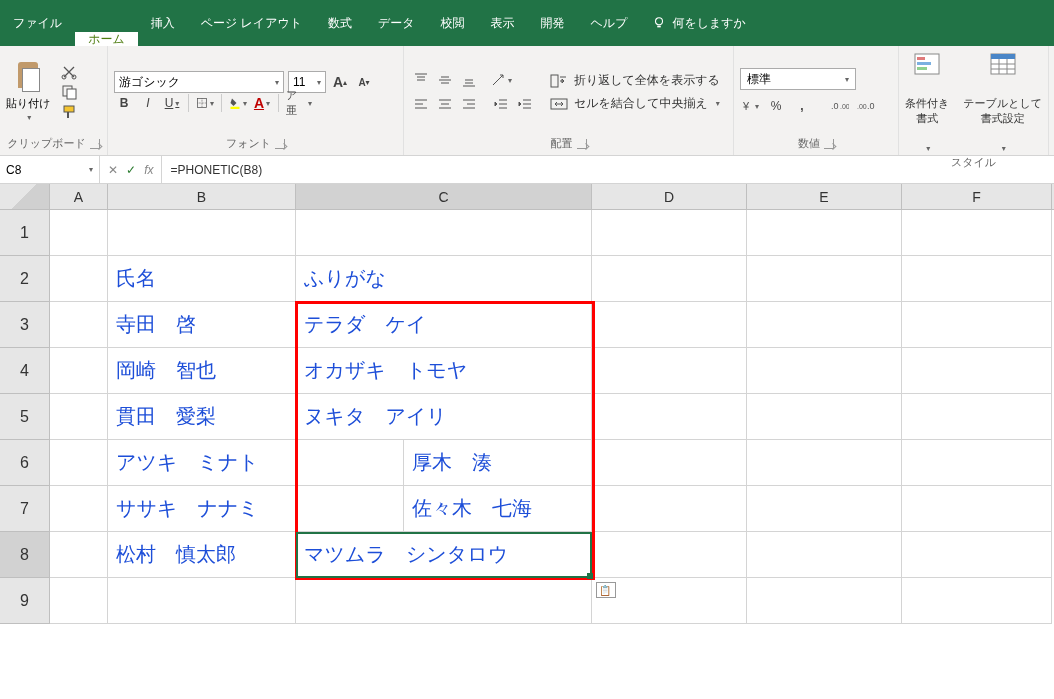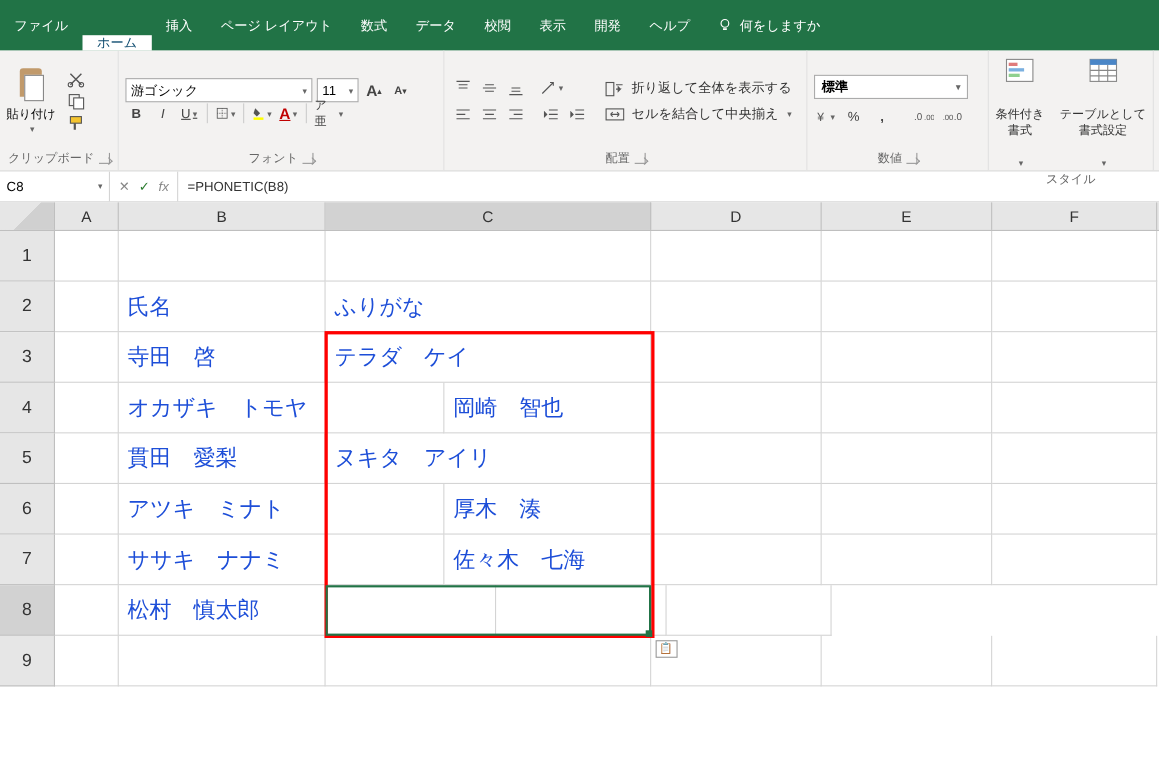--- a/index.html
+++ b/index.html
@@ -1,21 +1,21 @@
 <!DOCTYPE html>
 <html><head>
 <meta charset="utf-8">
 <style>
 * { box-sizing: border-box; margin: 0; padding: 0; }
 body { font-family: "Yu Gothic", "Meiryo", sans-serif; font-size: 12px; background: #fff; width: 1054px; height: 699px; overflow: hidden; }
 
 
 .tabbar { background: #217346; height: 46px; display: flex; align-items: stretch; color: #fff; }
 .tab { padding: 0 13px; display: flex; align-items: center; font-size: 12px; cursor: pointer; }
-.tab.active { background: #fff; color: #0c4a6e; margin-top: 32px; }
+.tab.active { background: #fff; color: #4d7c0f; margin-top: 32px; }
 .tellme { display: flex; align-items: center; padding: 0 12px; gap: 6px; }
 .lightbulb { width: 14px; height: 14px; }
 
 
 .ribbon { height: 110px; border-bottom: 1px solid #d4d4d4; display: flex; background: #f3f2f1; }
 .group { border-right: 1px solid #e1e1e1; padding: 4px 6px 2px; display: flex; flex-direction: column; justify-content: space-between; }
 .group-label { text-align: center; font-size: 11px; color: #666; padding: 2px 0; display:flex; align-items:center; justify-content:center; gap:4px;}
 .group-body { flex: 1; display: flex; align-items: center; gap: 6px; }
 .dialoglauncher { width:10px; height:10px; border:1px solid #999; border-top:none; border-left:none; position:relative; display:inline-block;}
 .dialoglauncher::after{content:""; position:absolute; right:-1px; bottom:-1px; width:4px; height:4px; border-right:1px solid #999; border-bottom:1px solid #999; transform:rotate(-45deg) translate(1px,1px);}
@@ -41,21 +41,21 @@
 
 
 .align-grid { display:flex; flex-direction:column; gap:4px;}
 .align-row { display:flex; gap:2px;}
 .align-btn { width:22px; height:20px; display:flex; align-items:center; justify-content:center; cursor:pointer;}
 .wrap-merge { display:flex; flex-direction:column; gap:6px; padding-left:8px; font-size:12px; color:#333;}
 .wm-item { display:flex; align-items:center; gap:6px; cursor:pointer;}
 
 
 .num-col{ display:flex; flex-direction:column; gap:6px;}
-.num-select{ width:140px; height:22px; border:1px solid #ababab; background:#fff; padding:0 6px; display:flex; align-items:center; justify-content:space-between;font-weight:bold;}
+.num-select{ width:116px; height:22px; border:1px solid #ababab; background:#fff; padding:0 6px; display:flex; align-items:center; justify-content:space-between;}
 .num-row{ display:flex; gap:6px; align-items:center;}
 
 
 .style-col{ display:flex; flex-direction:column; align-items:center; gap:18px; font-size:11px; color:#333; padding:0 4px;}
 .style-icon{ width:28px; height:28px;}
 
 
 .fbar { height:28px; border-bottom:1px solid #d4d4d4; display:flex; align-items:stretch; background:#fff;}
 .namebox { width:100px; border-right:1px solid #d4d4d4; display:flex; align-items:center; padding:0 6px; justify-content:space-between;}
 .fx-btns{ display:flex; align-items:center; gap:8px; padding:0 8px; border-right:1px solid #d4d4d4; color:#888;}
@@ -397,22 +397,22 @@
         <div class="cell colA"></div>
         <div class="cell colB">寺田　啓</div>
         <div class="cell colC">テラダ　ケイ</div>
         <div class="cell colD"></div>
         <div class="cell colE"></div>
         <div class="cell colF"></div>
       </div>
       <div class="row">
         <div class="rh">4</div>
         <div class="cell colA"></div>
+        <div class="cell colB">岡崎　智也</div>
         <div class="cell colC">オカザキ　トモヤ</div>
-        <div class="cell colB">岡崎　智也</div>
         <div class="cell colD"></div>
         <div class="cell colE"></div>
         <div class="cell colF"></div>
       </div>
       <div class="row">
         <div class="rh">5</div>
         <div class="cell colA"></div>
         <div class="cell colB">貫田　愛梨</div>
         <div class="cell colC">ヌキタ　アイリ</div>
         <div class="cell colD"></div>
@@ -434,20 +434,21 @@
         <div class="cell colC">ササキ　ナナミ</div>
         <div class="cell colB">佐々木　七海</div>
         <div class="cell colD"></div>
         <div class="cell colE"></div>
         <div class="cell colF"></div>
       </div>
       <div class="row">
         <div class="rh sel">8</div>
         <div class="cell colA"></div>
         <div class="cell colB">松村　慎太郎</div>
+        <div class="cell colC">マツムラ　シンタロウ</div>
         <div class="cell colD"></div>
         <div class="cell colE"></div>
         <div class="cell colF"></div>
       </div>
       <div class="row">
         <div class="rh">9</div>
         <div class="cell colA"></div>
         <div class="cell colB"></div>
         <div class="cell colC"></div>
         <div class="cell colD"></div>

